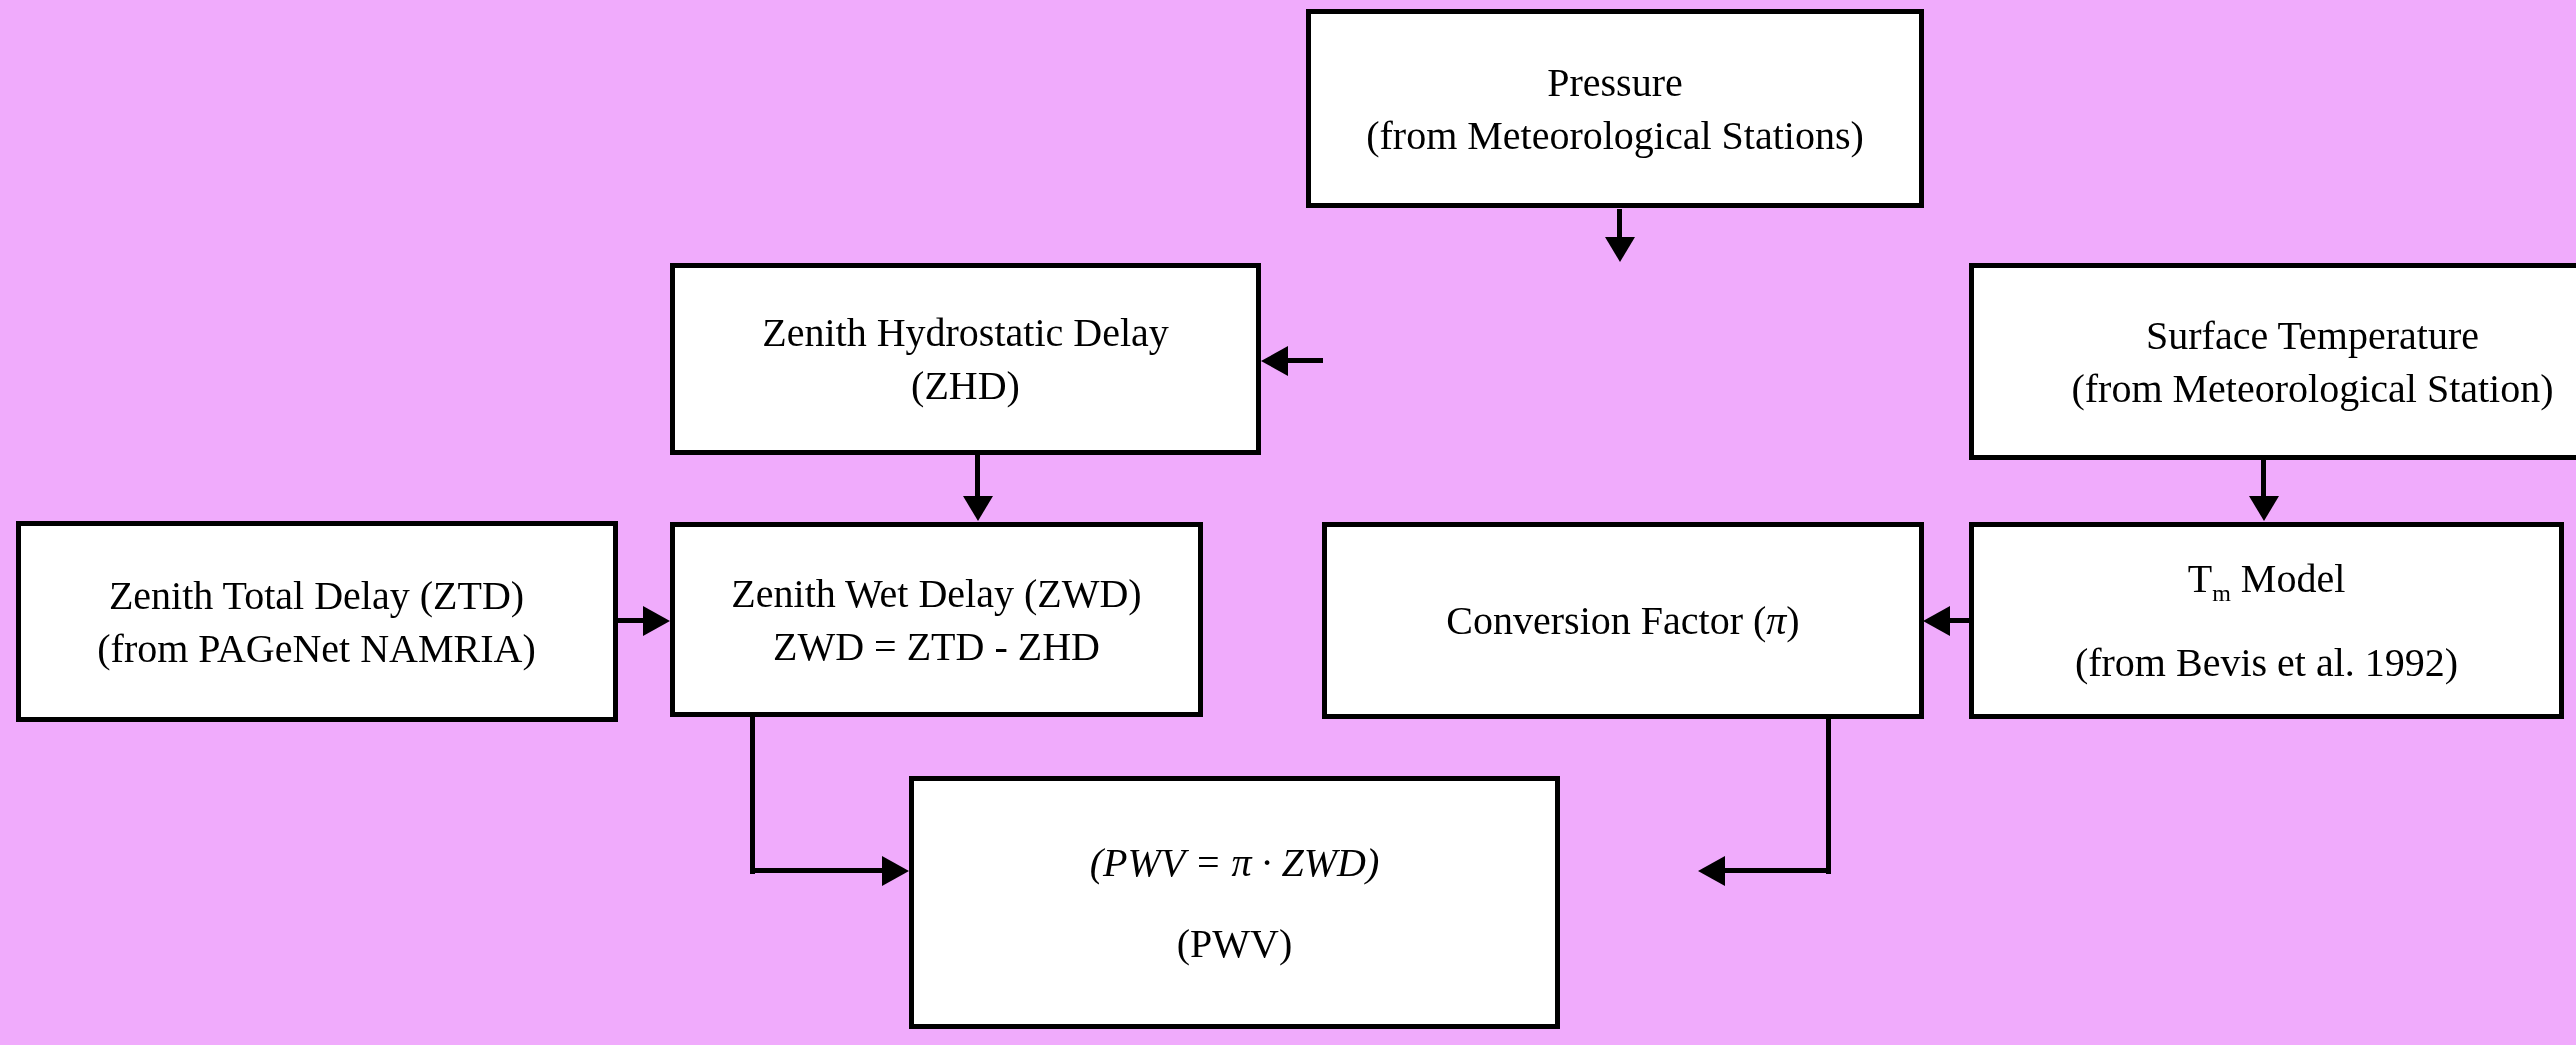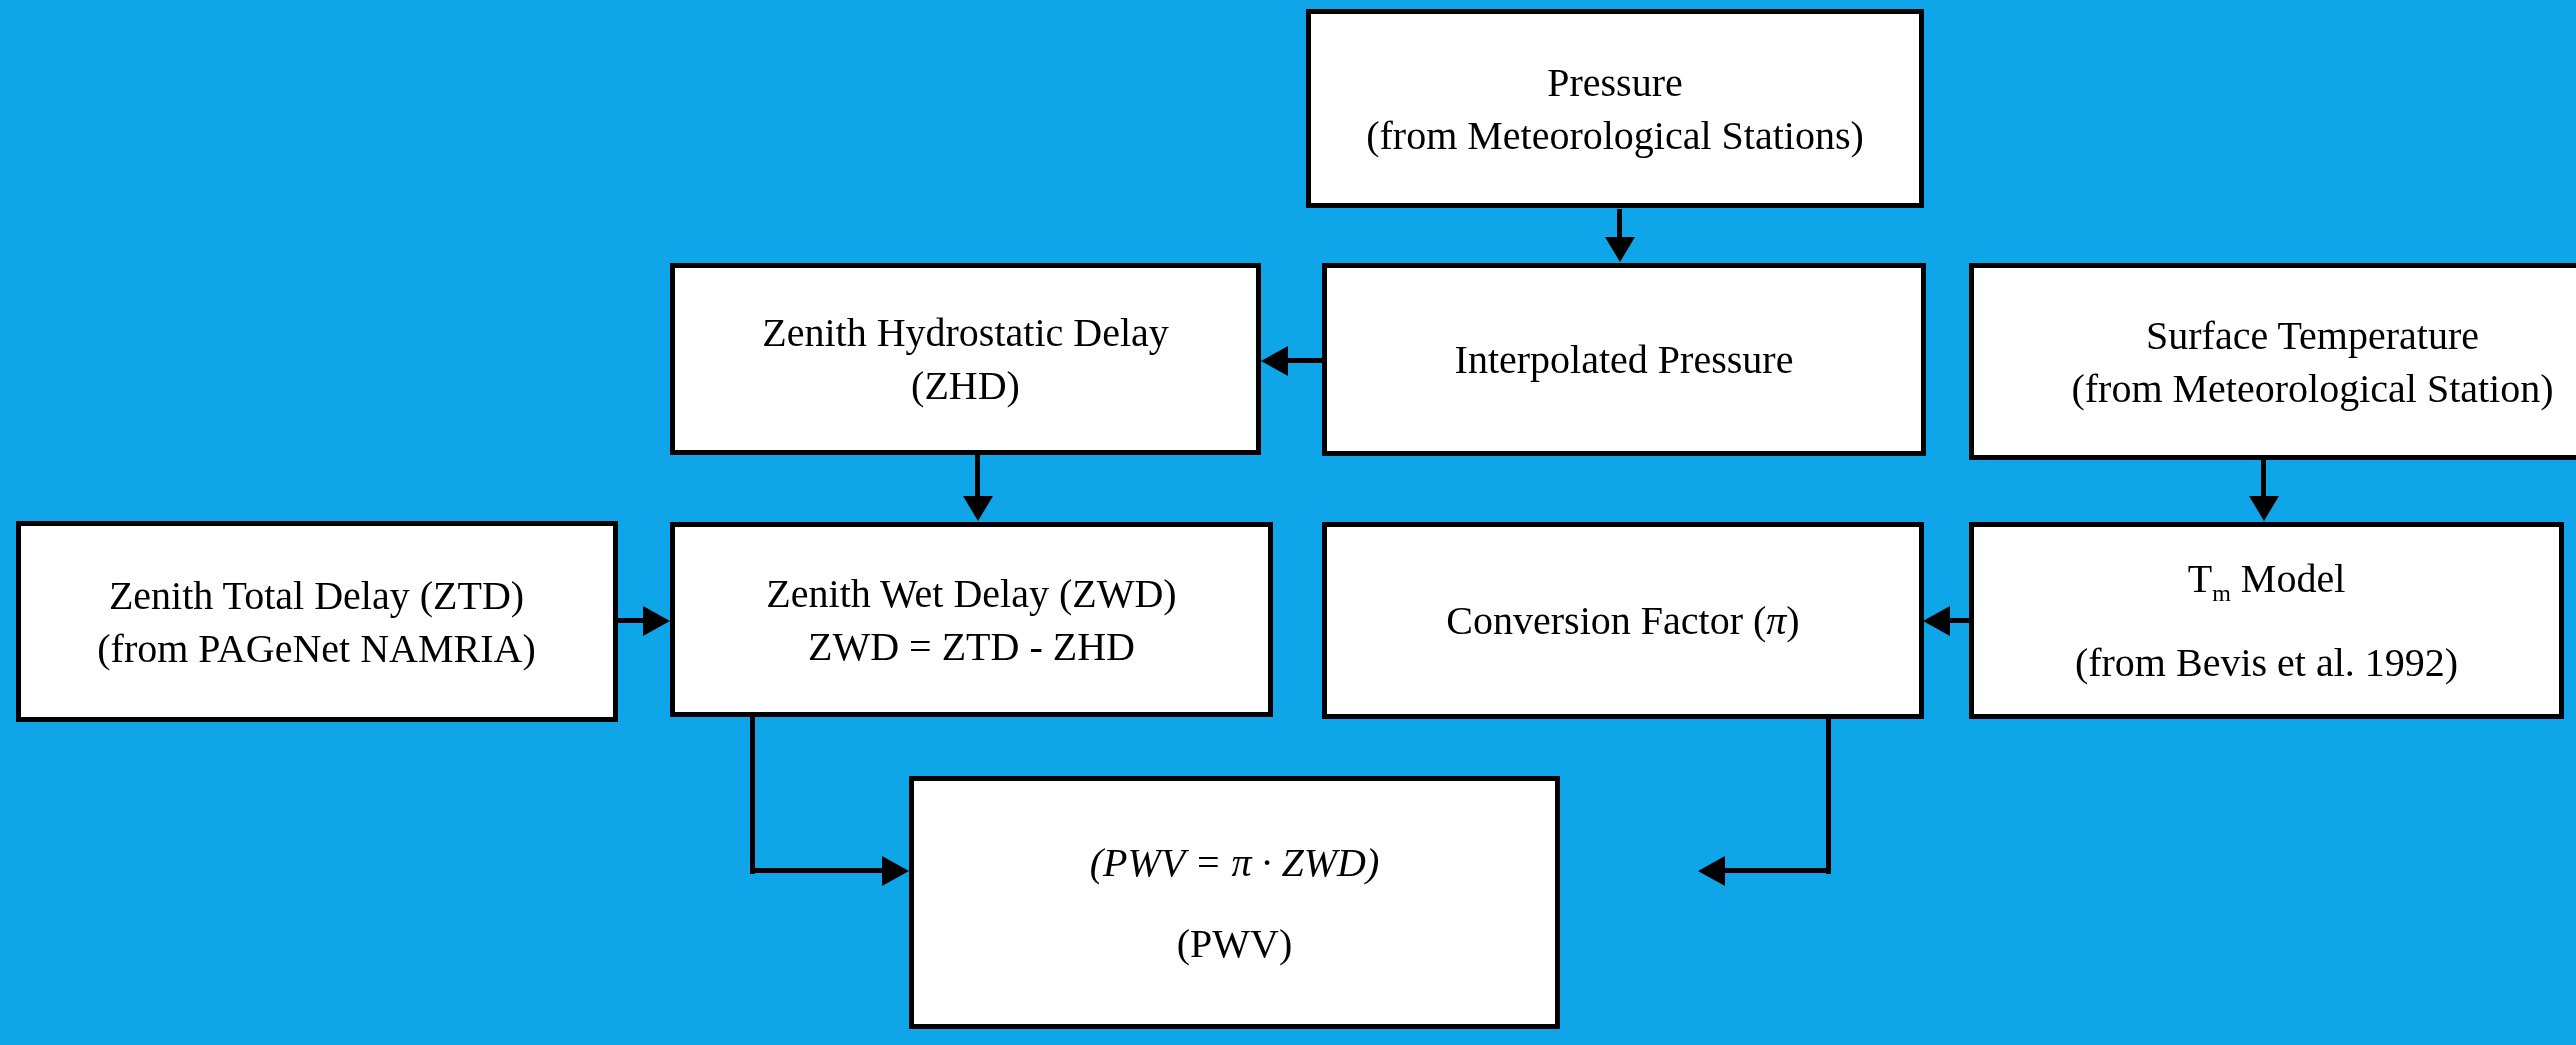--- a/index.html
+++ b/index.html
@@ -1,19 +1,19 @@
 <!DOCTYPE html>
 <html style="font-size:10.8px"><head>
 <meta charset="utf-8">
 <style>
   html,body{margin:0;padding:0;background:#ffffff;}
   .canvas{
     position:relative;
     width:2576px;height:1045px;
-    background:#0ea5e9;
+    background:#f0abfc;
     font-family:"Liberation Serif", serif;
     font-size:40px;line-height:53px;color:#000;
     overflow:hidden;
   }
   .node{
     position:absolute;
     box-sizing:border-box;
     border:5.4px solid #000;
     background:#ffffff;
     display:flex;flex-direction:column;
@@ -42,35 +42,32 @@
   <div class="node" style="left:1306px;top:9.4px;width:618px;height:199px;">
     <div class="ln">Pressure</div>
     <div class="ln">(from Meteorological Stations)</div>
   </div>
 
   <div class="node" style="left:670px;top:263px;width:591px;height:192px;">
     <div class="ln b">Zenith Hydrostatic Delay</div>
     <div class="ln b">(ZHD)</div>
   </div>
 
-  <div class="node" style="left:1322px;top:263px;width:604px;height:193px;">
-    <div class="ln">Interpolated Pressure</div>
-  </div>
 
   <div class="node" style="left:1969px;top:263px;width:687px;height:197px;">
     <div class="ln">Surface Temperature</div>
     <div class="ln">(from Meteorological Station)</div>
   </div>
 
   <div class="node" style="left:15.5px;top:521px;width:602px;height:201px;">
     <div class="ln b">Zenith Total Delay (ZTD)</div>
     <div class="ln">(from PAGeNet NAMRIA)</div>
   </div>
 
-  <div class="node" style="left:670px;top:522px;width:603px;height:195px;">
+  <div class="node" style="left:670px;top:522px;width:533px;height:195px;">
     <div class="ln b">Zenith Wet Delay (ZWD)</div>
     <div class="ln">ZWD = ZTD - ZHD</div>
   </div>
 
   <div class="node" style="left:1322px;top:522px;width:602px;height:197px;">
     <div class="ln">
       <span>Conversion Factor (</span><span class="i">π</span><span>)</span>
     </div>
   </div>
 

